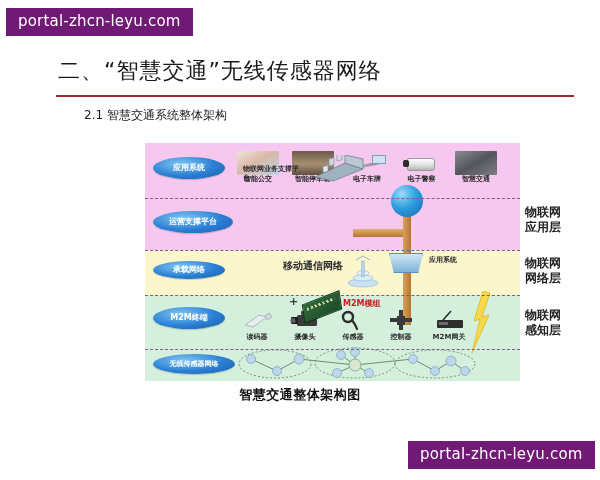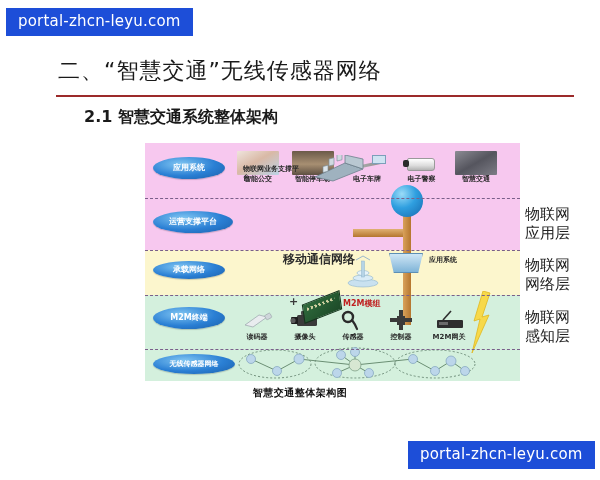--- a/index.html
+++ b/index.html
@@ -11,21 +11,21 @@
     height: 480px;
     background: #ffffff;
     font-family: "Liberation Sans", "DejaVu Sans", sans-serif;
     overflow: hidden;
     position: relative;
   }
 
   
   .watermark {
     position: absolute;
-    background: #1d4ed8;
+    background: #701a75;
     color: #ffffff;
     font-family: "DejaVu Sans", sans-serif;
     font-size: 15px;
     letter-spacing: 0.2px;
     padding: 5px 12px 6px 12px;
     white-space: nowrap;
     line-height: 1.1;
   }
   .watermark-top { left: 6px; top: 8px; }
   .watermark-bottom { left: 408px; top: 441px; }
@@ -47,22 +47,22 @@
     left: 56px;
     top: 95px;
     width: 518px;
     height: 2px;
     background: #9c2a2a;
   }
   .sub-title {
     position: absolute;
     left: 84px;
     top: 107px;
-    font-size: 16px;
-    font-weight: bold;
+    font-size: 12px;
+    font-weight: normal;
     color: #1a1a1a;
     font-family: "DejaVu Sans", sans-serif;
     white-space: nowrap;
   }
 
   
   .diagram {
     position: absolute;
     left: 145px;
     top: 143px;
@@ -110,22 +110,22 @@
   .oval-platform { top: 68px;  width: 80px; height: 22px; font-size: 8px; }
   .oval-network  { top: 118px; width: 72px; height: 18px; font-size: 8px; }
   .oval-m2m      { top: 164px; width: 72px; height: 22px; font-size: 8px; }
   .oval-wsn      { top: 211px; width: 82px; height: 20px; font-size: 7px; }
 
   
   .layer-label {
     position: absolute;
     left: 380px;
     width: 48px;
-    font-size: 15px;
-    font-weight: normal;
+    font-size: 12px;
+    font-weight: bold;
     color: #222222;
     font-family: "DejaVu Sans", sans-serif;
     line-height: 1.25;
     text-align: left;
   }
   .layer-app     { top: 62px; }
   .layer-net     { top: 113px; }
   .layer-sense   { top: 165px; }
 
   
@@ -244,22 +244,22 @@
     width: 58px;
     height: 8px;
     background: linear-gradient(180deg,#e0b173,#b5762f);
     z-index: 2;
   }
 
   
   .net-caption {
     position: absolute;
     left: 138px;
-    top: 108px;
-    font-size: 12px;
+    top: 116px;
+    font-size: 10px;
     font-weight: bold;
     color: #2b2b2b;
     font-family: "DejaVu Sans", sans-serif;
     white-space: nowrap;
     z-index: 3;
   }
   .gateway-caption {
     position: absolute;
     left: 284px;
     top: 112px;
@@ -373,21 +373,21 @@
     height: 34px;
     z-index: 3;
   }
 
   .diagram-caption {
     position: absolute;
     left: 0;
     top: 386px;
     width: 600px;
     text-align: center;
-    font-size: 10px;
+    font-size: 13px;
     font-weight: bold;
     color: #111111;
     font-family: "DejaVu Sans", sans-serif;
     letter-spacing: 0.5px;
   }
 </style>
 </head>
 <body>
 
 <div class="watermark watermark-top">portal-zhcn-leyu.com</div>

